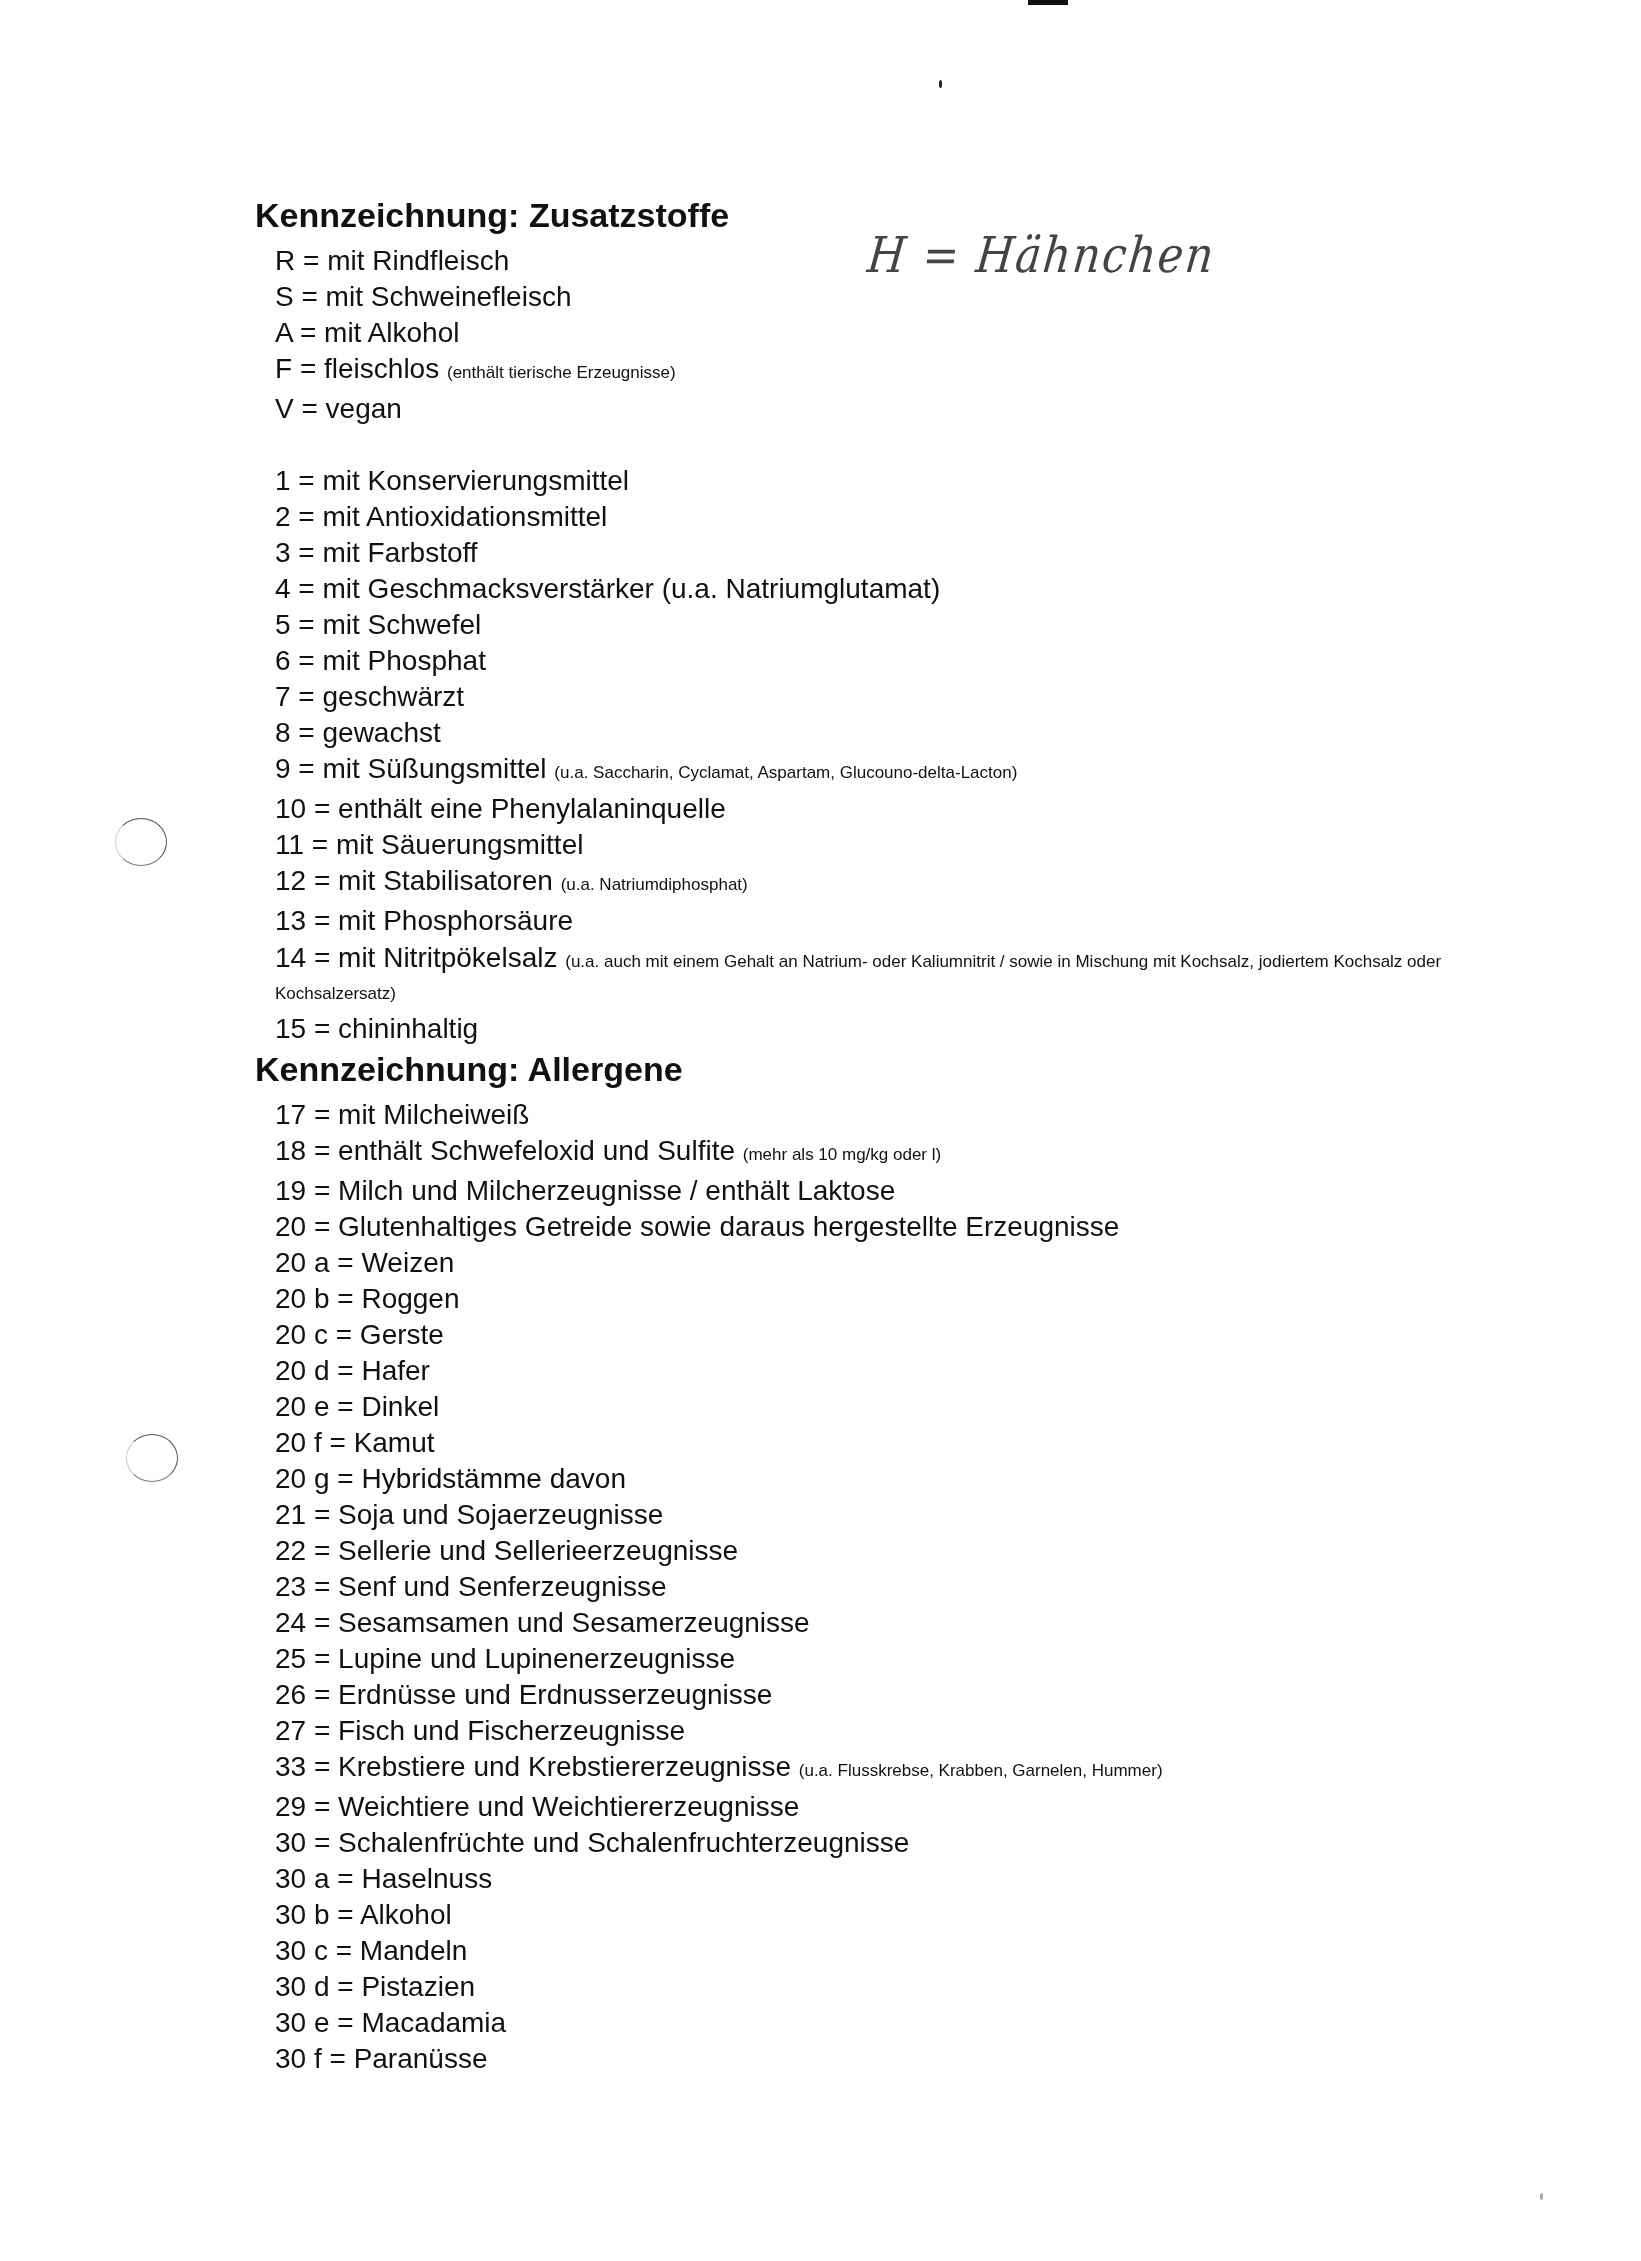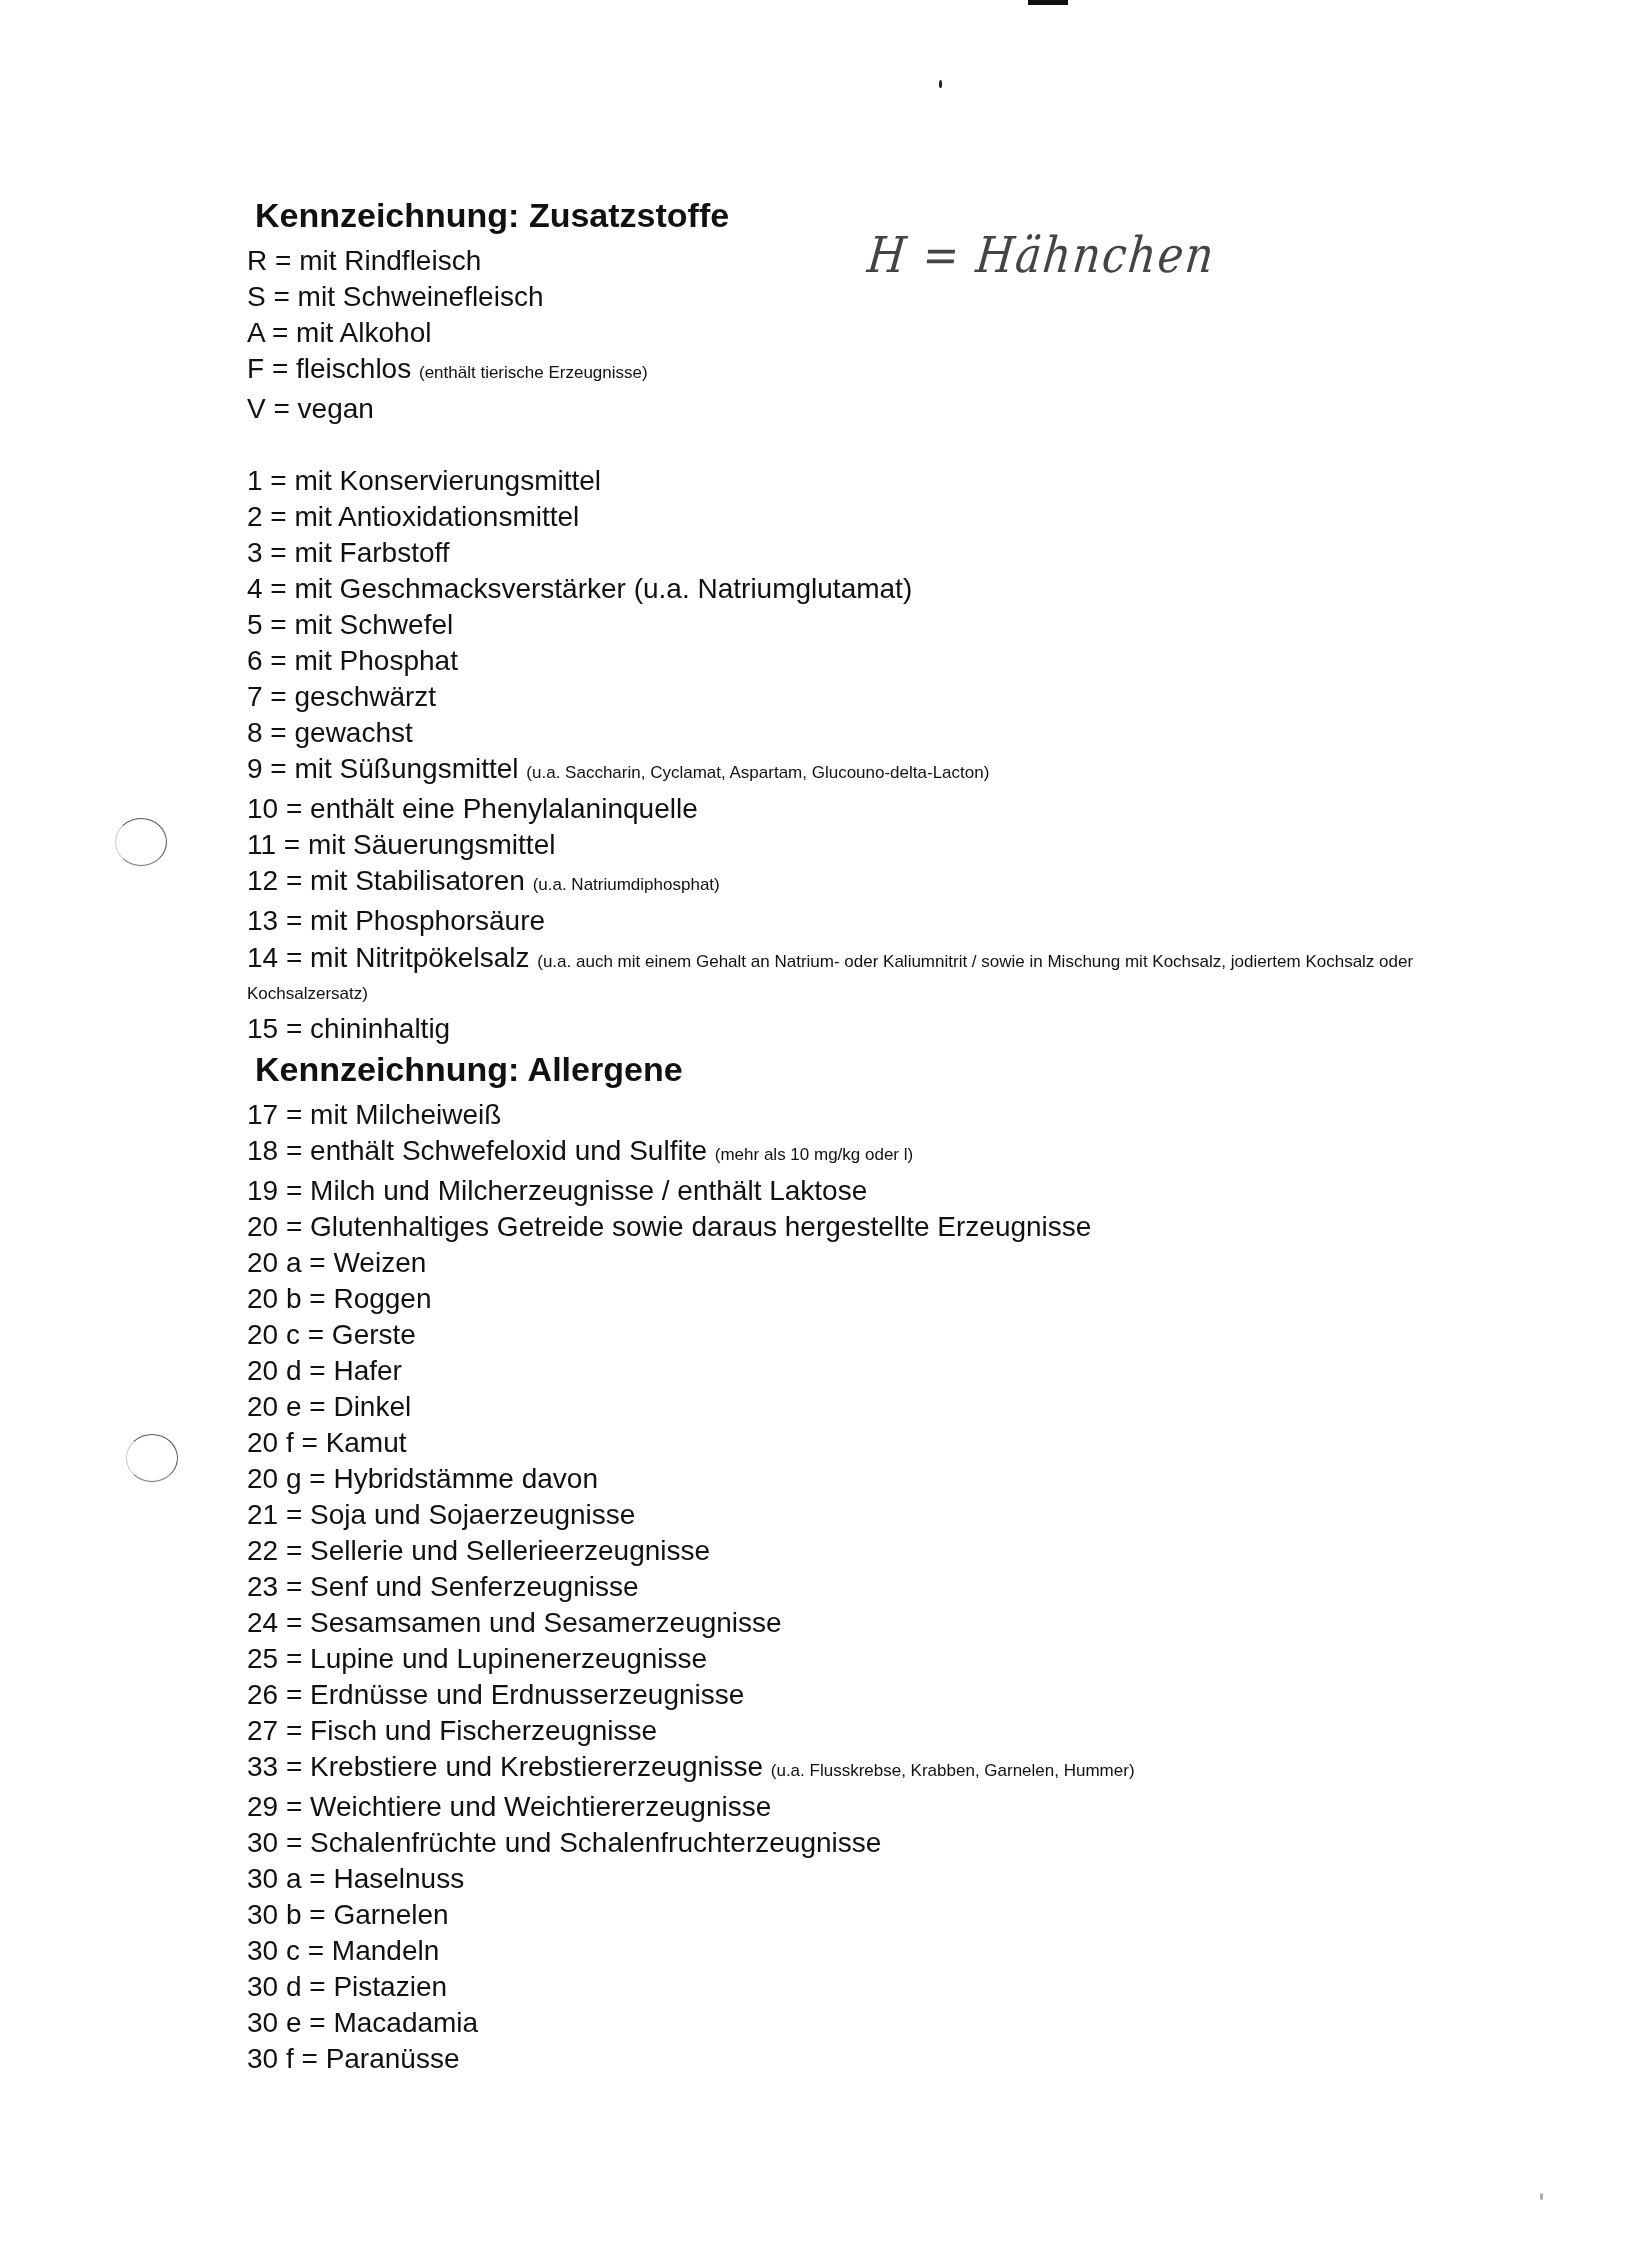--- a/index.html
+++ b/index.html
@@ -27,21 +27,21 @@
       border: 1.9px solid #555; border-left-color: #ccc; border-bottom-color: #777;
       background: #fff;
     }
 
     .content { position: absolute; left: 247px; top: 187px; width: 1291px; }
     .heading {
       font-weight: bold; font-size: 34px; line-height: 40px; margin: 8px;
       letter-spacing: 0px;
     }
     .line {
-      font-size: 28px; line-height: 36px; white-space: nowrap;
+      font-size: 28px; line-height: 36px; white-space: nowrap; margin-left: 28px;
     }
     .line .note { font-size: 17px; }
     .line.wrap { white-space: normal; width: 1181px; line-height: 28px; padding-top: 5.2px; padding-bottom: 2.6px; }
     .spacer { height: 36px; }
     .heading.second { margin-top: 2.6px; }
 
     .handwritten {
       position: absolute; left: 871px; top: 226px;
       font-family: "DejaVu Serif", serif; font-style: italic;
       font-size: 43px; color: #444; letter-spacing: 1.9px;
@@ -101,20 +101,20 @@
       <div class="line"><span>22</span><span style="white-space: pre;"> = </span><span>Sellerie und Sellerieerzeugnisse</span></div>
       <div class="line"><span>23</span><span style="white-space: pre;"> = </span><span>Senf und Senferzeugnisse</span></div>
       <div class="line"><span>24</span><span style="white-space: pre;"> = </span><span>Sesamsamen und Sesamerzeugnisse</span></div>
       <div class="line"><span>25</span><span style="white-space: pre;"> = </span><span>Lupine und Lupinenerzeugnisse</span></div>
       <div class="line"><span>26</span><span style="white-space: pre;"> = </span><span>Erdnüsse und Erdnusserzeugnisse</span></div>
       <div class="line"><span>27</span><span style="white-space: pre;"> = </span><span>Fisch und Fischerzeugnisse</span></div>
       <div class="line"><span>33</span><span style="white-space: pre;"> = </span><span>Krebstiere und Krebstiererzeugnisse</span> <span class="note">(u.a. Flusskrebse, Krabben, Garnelen, Hummer)</span></div>
       <div class="line"><span>29</span><span style="white-space: pre;"> = </span><span>Weichtiere und Weichtiererzeugnisse</span></div>
       <div class="line"><span>30</span><span style="white-space: pre;"> = </span><span>Schalenfrüchte und Schalenfruchterzeugnisse</span></div>
       <div class="line"><span>30 a</span><span style="white-space: pre;"> = </span><span>Haselnuss</span></div>
-      <div class="line"><span>30 b</span><span style="white-space: pre;"> = </span><span>Garnelen</span></div>
+      <div class="line"><span>30 b</span><span style="white-space: pre;"> = </span><span>Alkohol</span></div>
       <div class="line"><span>30 c</span><span style="white-space: pre;"> = </span><span>Mandeln</span></div>
       <div class="line"><span>30 d</span><span style="white-space: pre;"> = </span><span>Pistazien</span></div>
       <div class="line"><span>30 e</span><span style="white-space: pre;"> = </span><span>Macadamia</span></div>
       <div class="line"><span>30 f</span><span style="white-space: pre;"> = </span><span>Paranüsse</span></div>
     </div>
 </div>
 
 
 </body></html>

